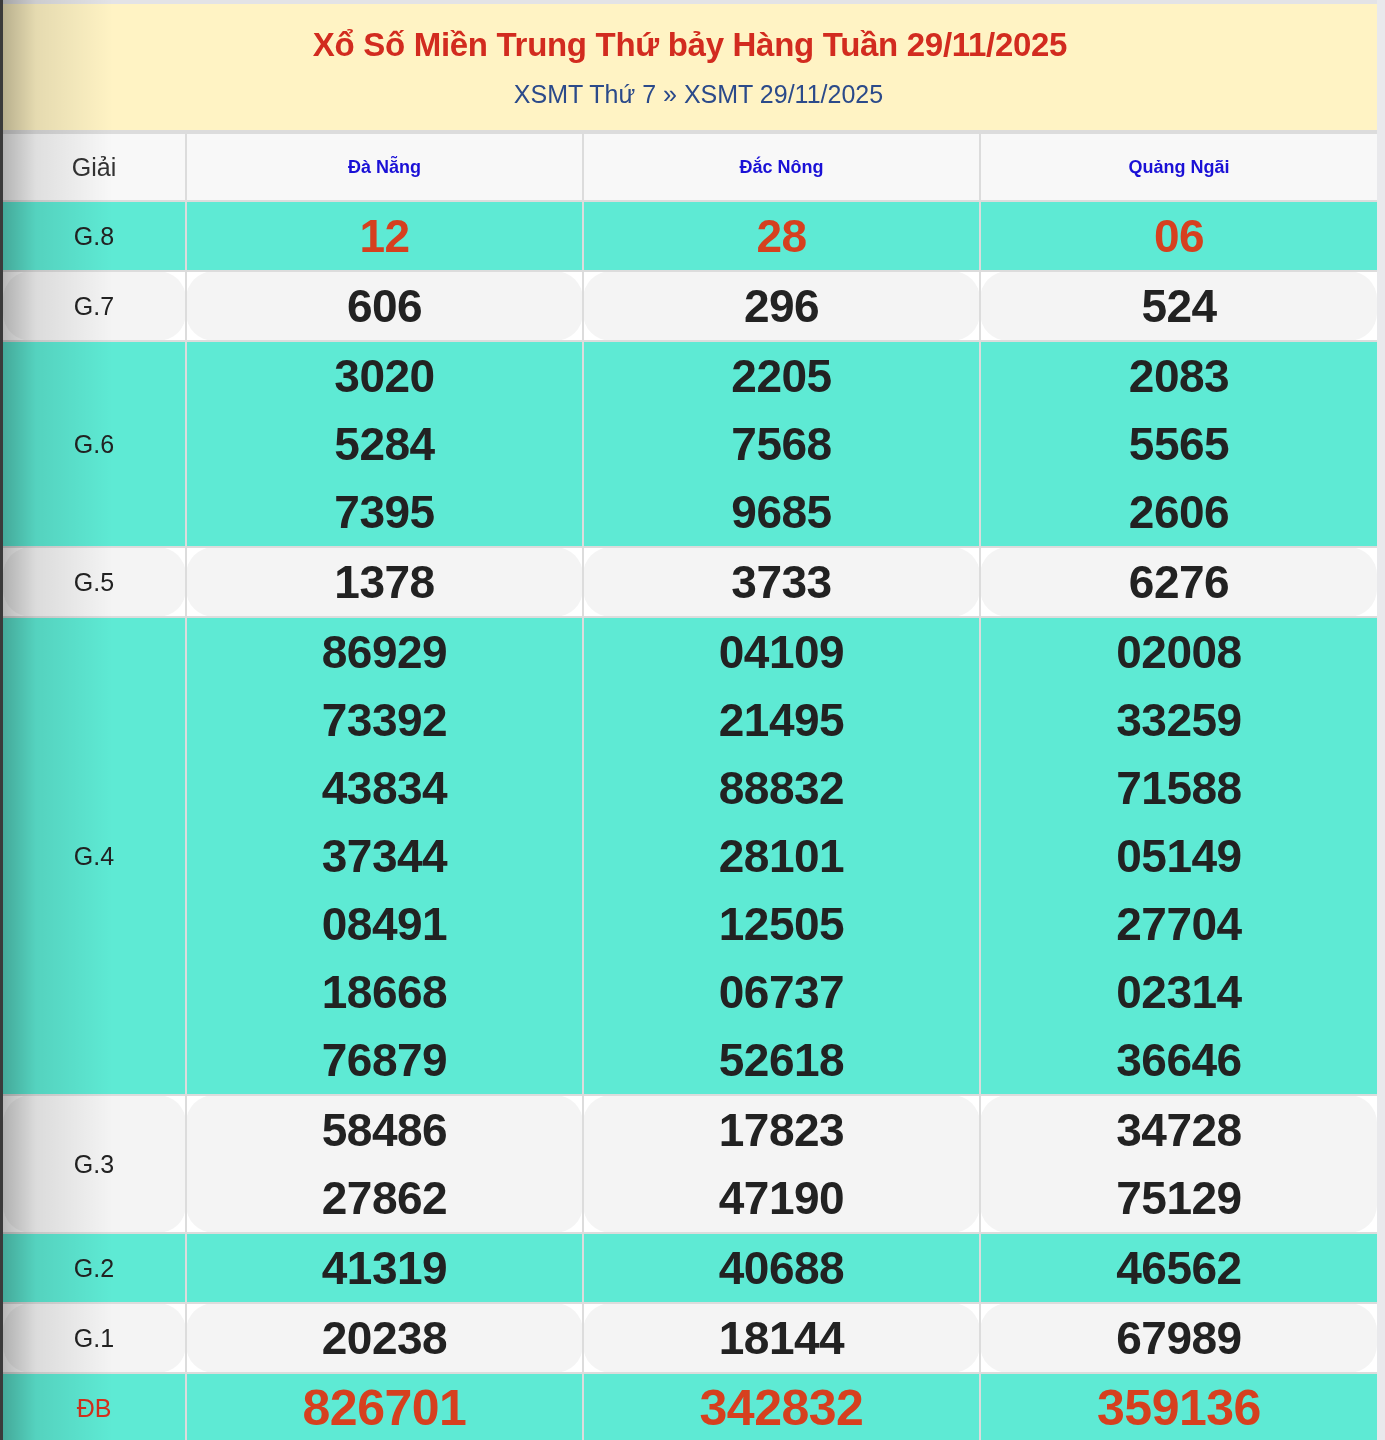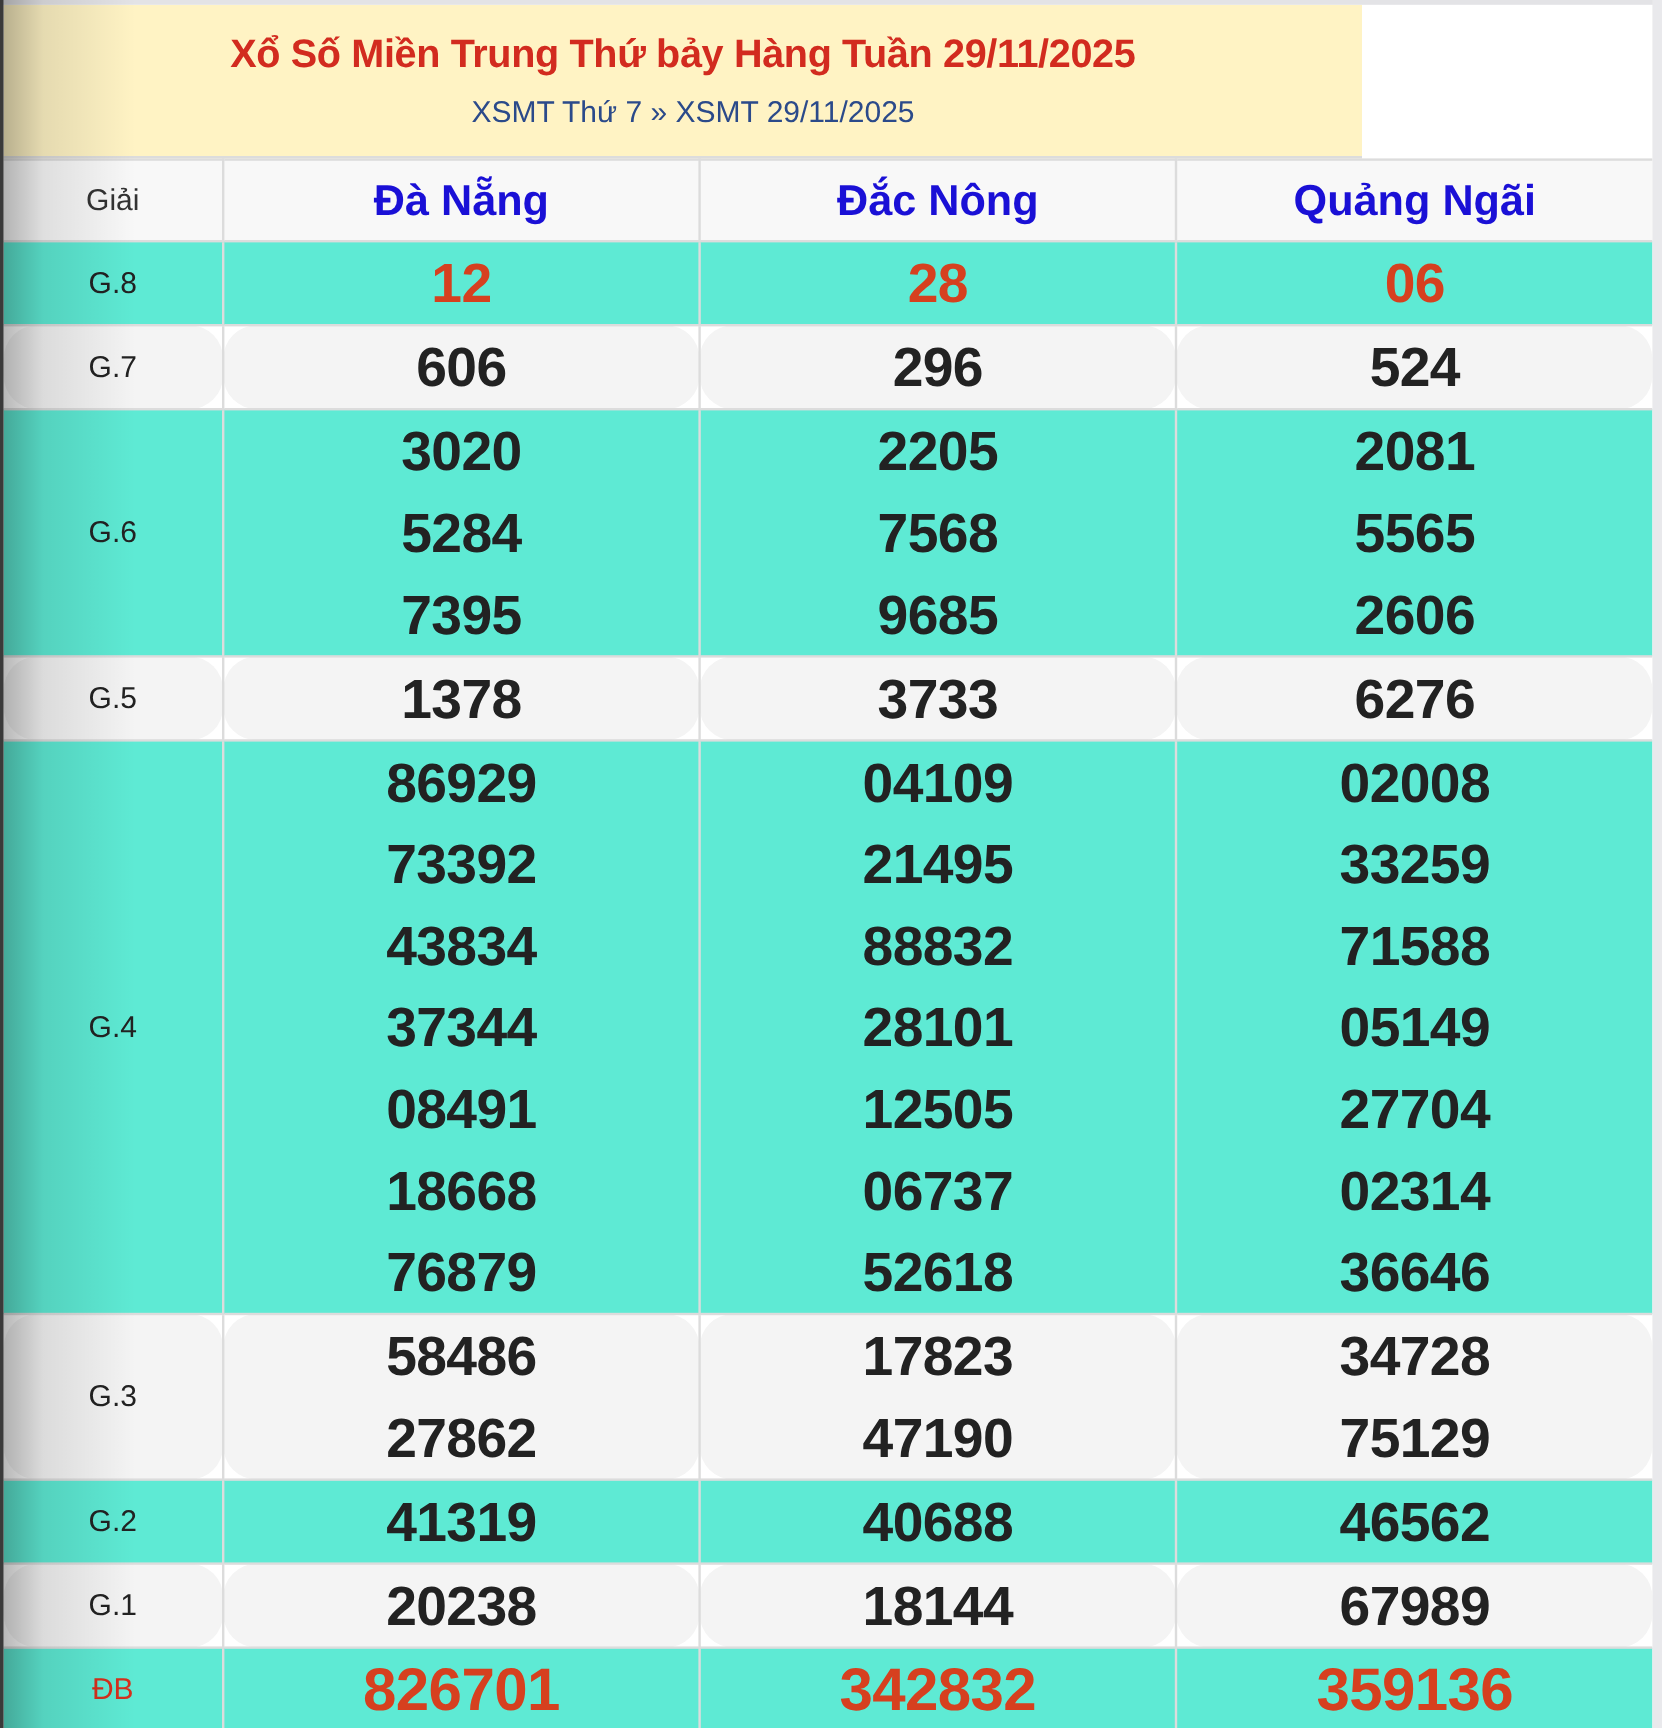--- a/index.html
+++ b/index.html
@@ -45,21 +45,21 @@
     .top-edge {
       position: absolute;
       left: 0; top: 0;
       width: 1385px; height: 4px;
       background: #e3e3e6;
       z-index: 3;
     }
     .header {
       position: absolute;
       left: 3px; top: 4px;
-      width: 1132px; height: 126px;
+      width: 1374px; height: 126px;
       background: #fff3c4;
       border-bottom: 2px solid #dcdcdc;
       text-align: center;
     }
     .title {
       position: absolute;
       left: 0; right: 0; top: 22px;
       font-size: 33px;
       font-weight: bold;
       color: #d22b1f;
@@ -89,21 +89,21 @@
       text-align: center;
       vertical-align: middle;
     }
     table.results tr > *:first-child { border-left: none; }
     table.results tr > *:last-child { border-right: none; }
     col.c-giai { width: 183px; }
     col.c-prov { width: 397px; }
     thead th {
       height: 66px;
       background: #f8f8f8;
-      font-size: 36px;
+      font-size: 18px;
       font-weight: bold;
       color: #1a10d6;
     }
     thead th.giai-h {
       font-weight: normal;
       color: #333;
       font-size: 25px;
     }
     td.giai {
       font-size: 25px;
@@ -187,21 +187,21 @@
             <span class="num">3020</span>
             <span class="num">5284</span>
             <span class="num">7395</span>
           </td>
           <td>
             <span class="num">2205</span>
             <span class="num">7568</span>
             <span class="num">9685</span>
           </td>
           <td>
-            <span class="num">2081</span>
+            <span class="num">2083</span>
             <span class="num">5565</span>
             <span class="num">2606</span>
           </td>
         </tr>
         <tr class="alt">
           <td class="giai">G.5</td>
           <td>
             <span class="num">1378</span>
           </td>
           <td>

